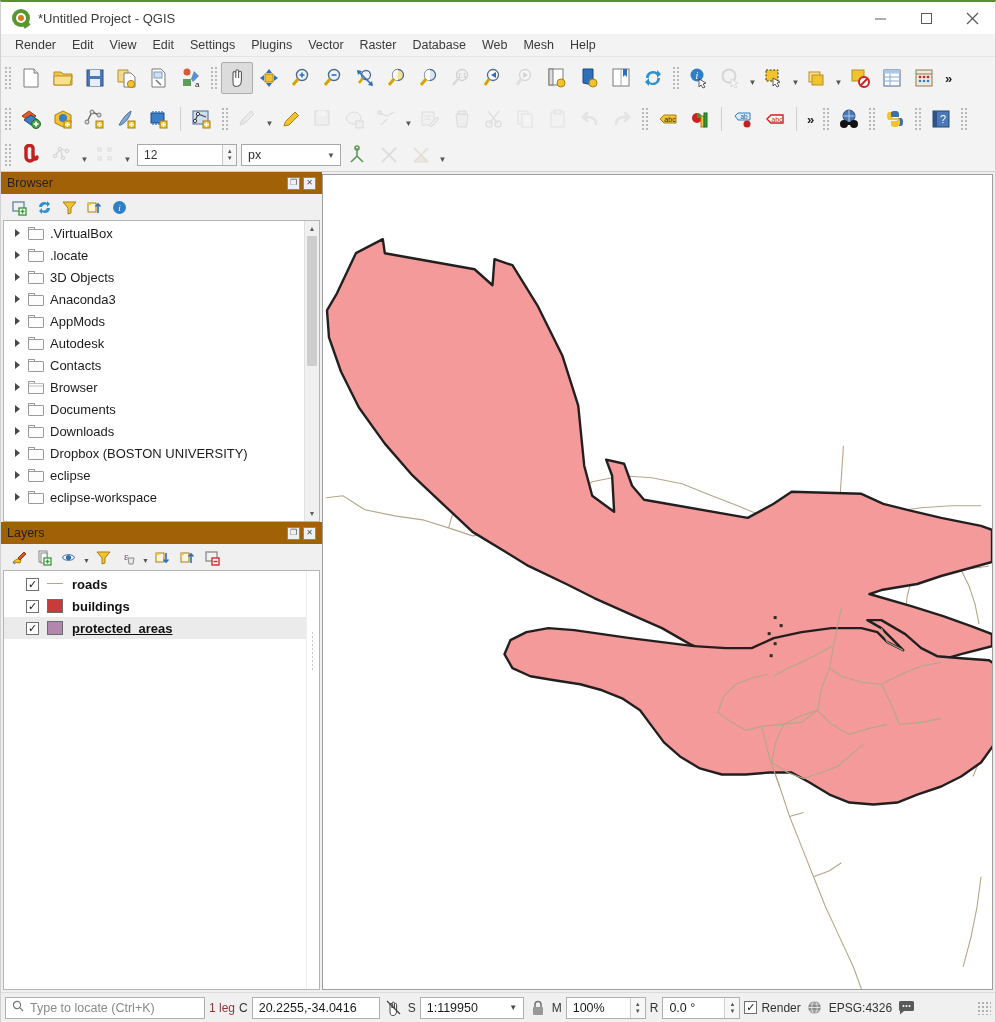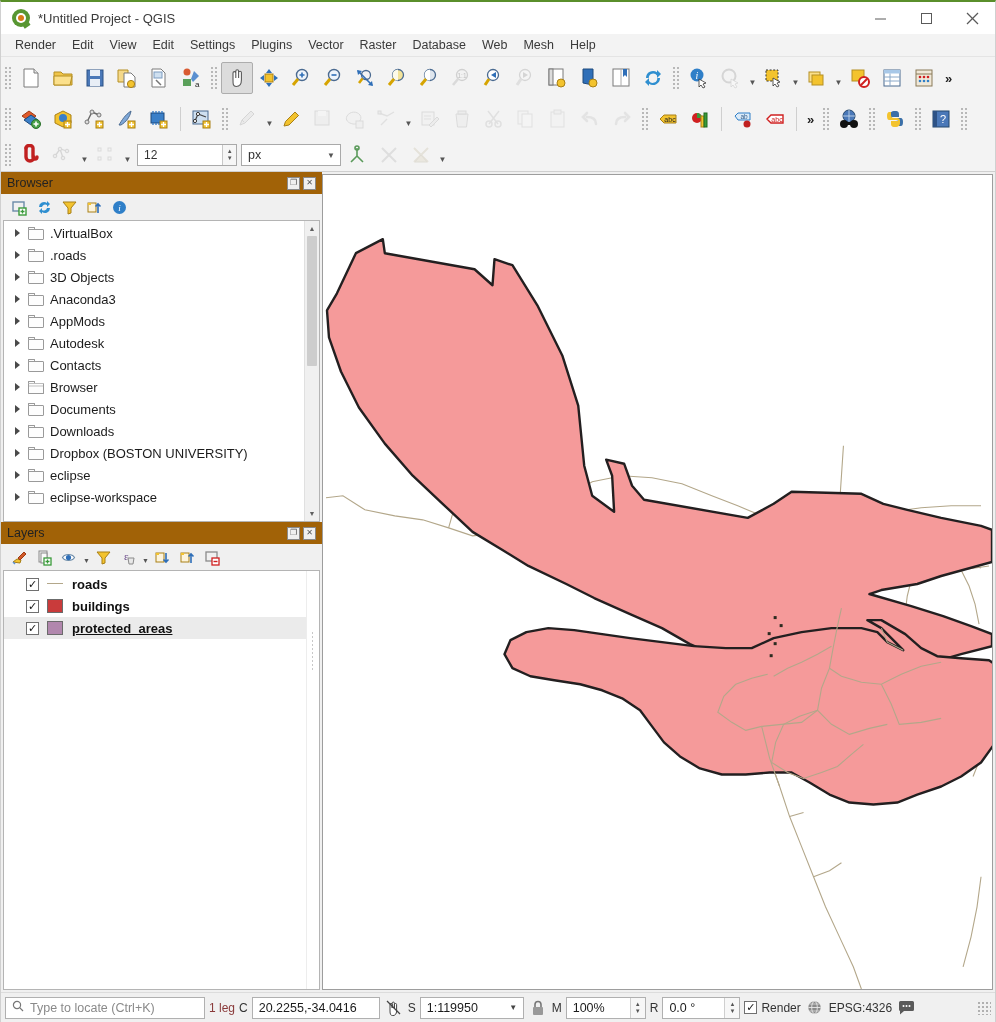--- a/index.html
+++ b/index.html
@@ -975,21 +975,21 @@
             <span>.VirtualBox</span>
           </div>
           <div class="tree-row" style="padding-left:6px">
             <div class="tw">
                 <i></i>
               </div>
             <div class="folder">
                 <div class="tab"></div>
                 <div class="body"></div>
               </div>
-            <span>.roads</span>
+            <span>.locate</span>
           </div>
           <div class="tree-row" style="padding-left:6px">
             <div class="tw">
                 <i></i>
               </div>
             <div class="folder">
                 <div class="tab"></div>
                 <div class="body"></div>
               </div>
             <span>3D Objects</span>

